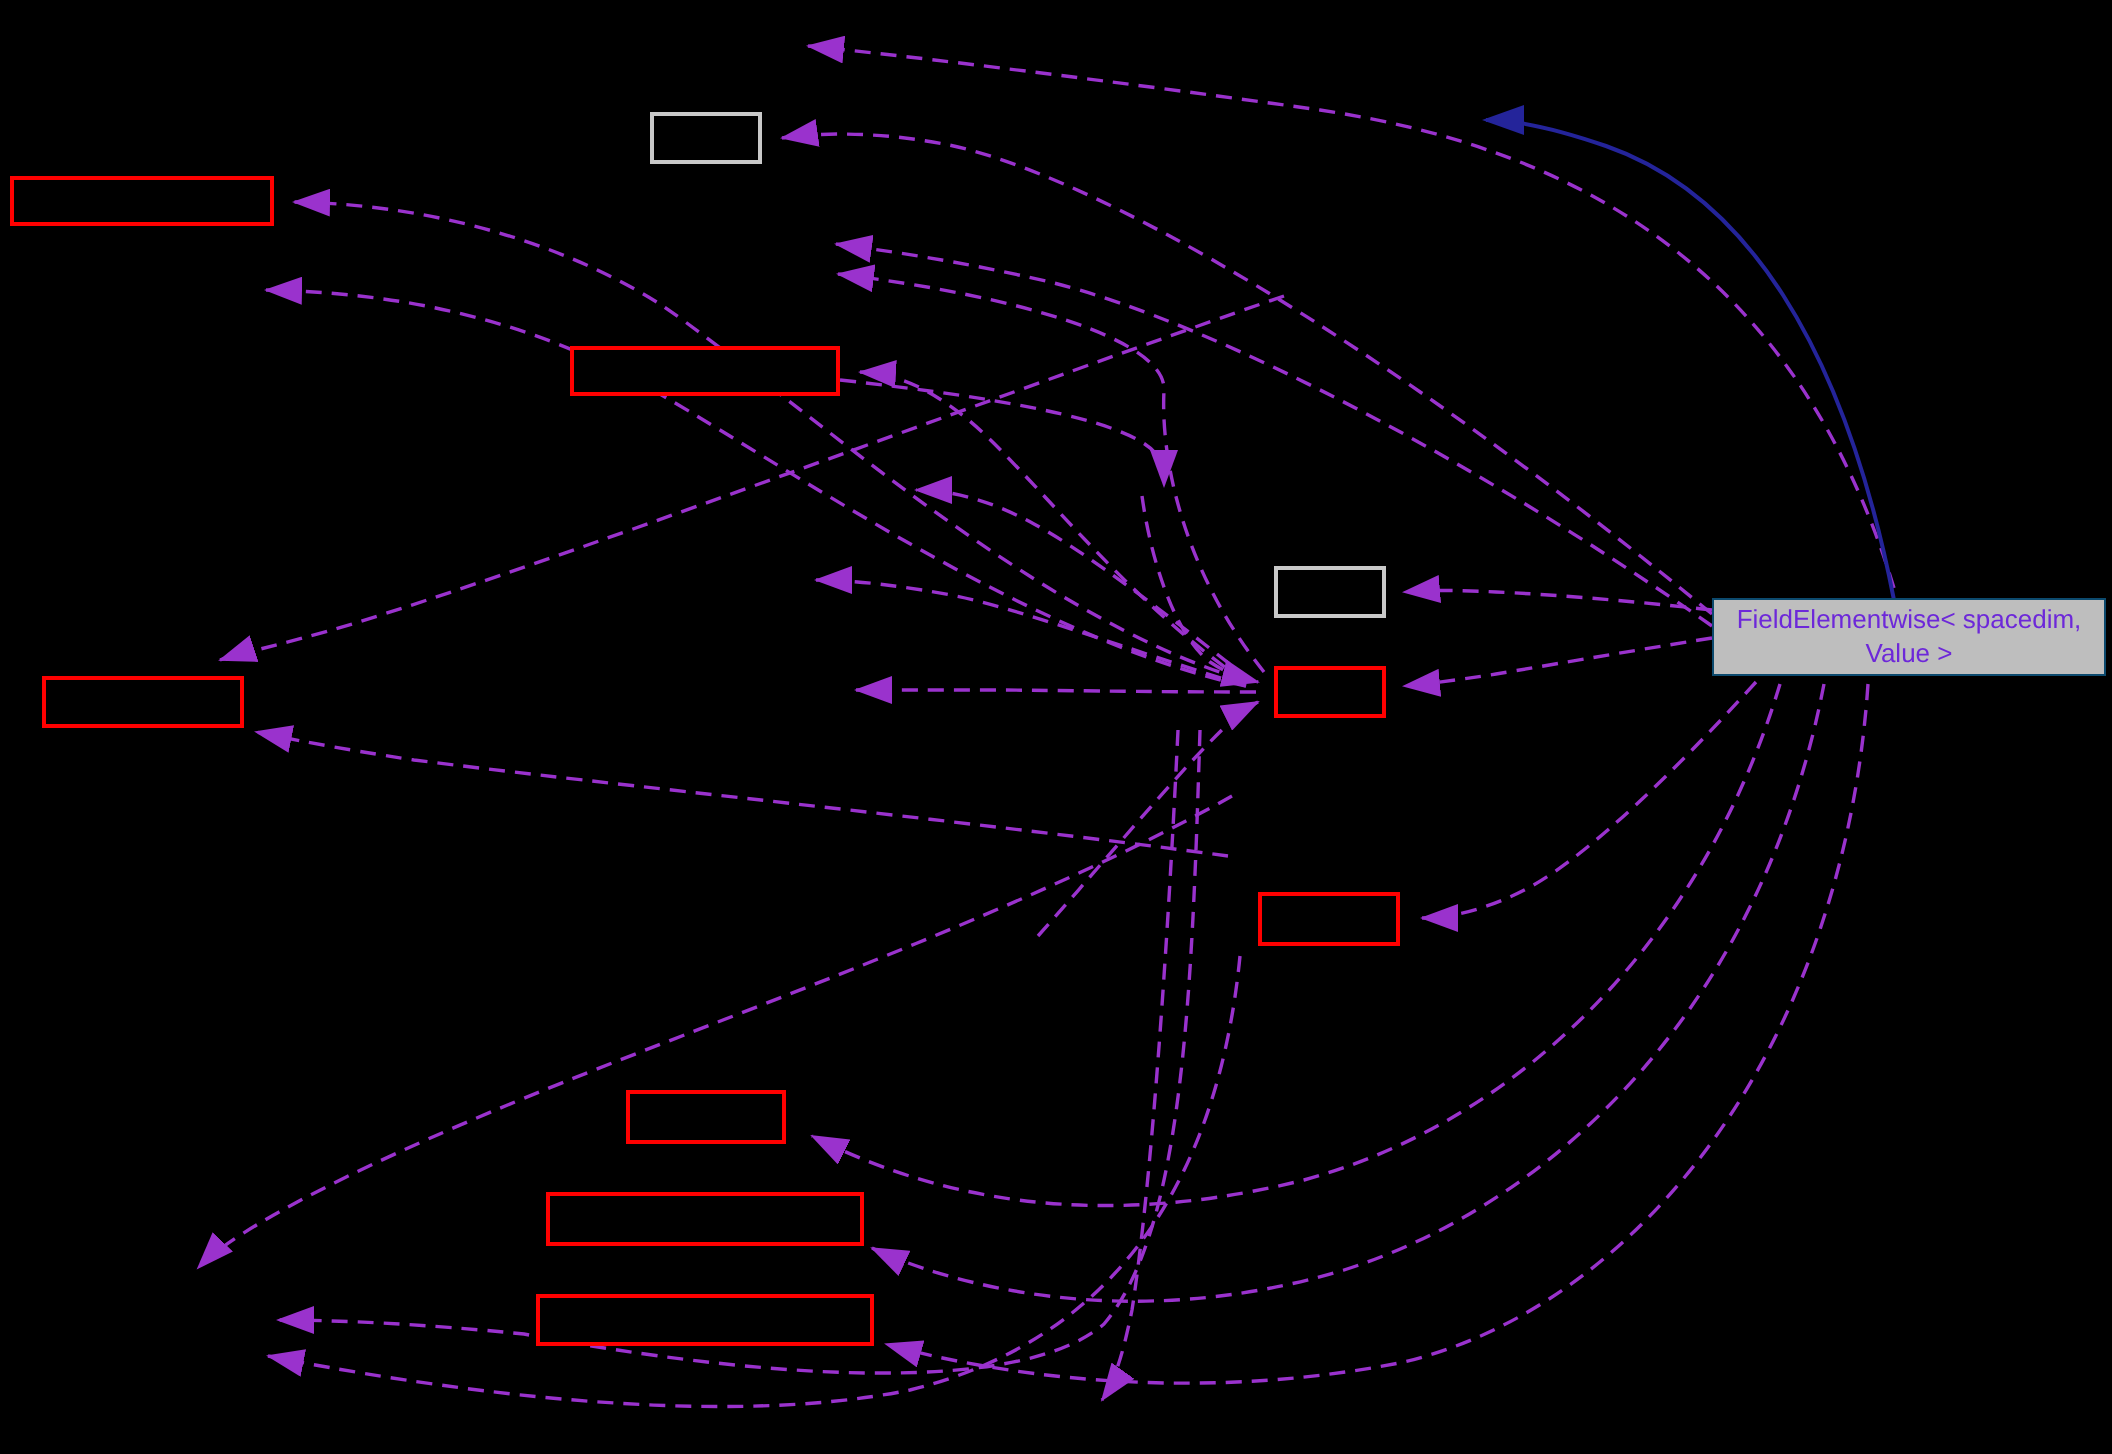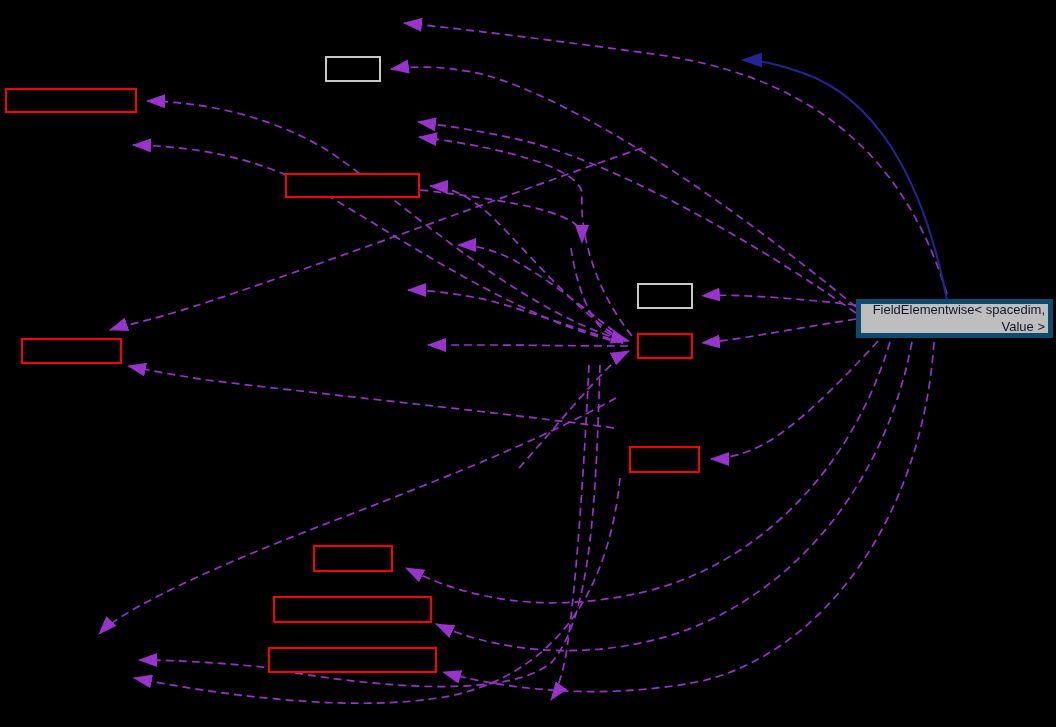--- a/index.html
+++ b/index.html
@@ -2,22 +2,22 @@
 <html><head>
 <meta charset="utf-8">
 <style>
   html,body{margin:0;padding:0;background:#000;}
   #canvas{position:relative;width:1056px;height:727px;background:#000;overflow:hidden;
           font-family:"Liberation Sans", sans-serif;}
   #edges{position:absolute;left:0;top:0;z-index:1;}
   .node{position:absolute;box-sizing:border-box;background:#000;z-index:2;}
   .node.red{border:2px solid #ff0000;}
   .node.plain{border:2px solid #c9c9c9;}
-  .node.central{background:#bebebe;border:5px solid #0c4a6e;color:#0f172a;
-                display:flex;align-items:center;justify-content:center;text-align:right;
+  .node.central{background:#bebebe;border:1px solid #0c4a6e;color:#6d28d9;
+                display:flex;align-items:center;justify-content:center;text-align:center;
                 font-size:13px;line-height:1.25;padding:1px 3px;z-index:3;}
   path.usage{fill:none;stroke:#9a32cd;stroke-width:1.7;stroke-dasharray:8 5;}
   path.inherit{fill:none;stroke:#24249a;stroke-width:2;}
 </style>
 </head>
 <body>
 
 <div id="canvas">
 
   <svg id="edges" width="1056" height="727" viewBox="0 0 1056 727">

